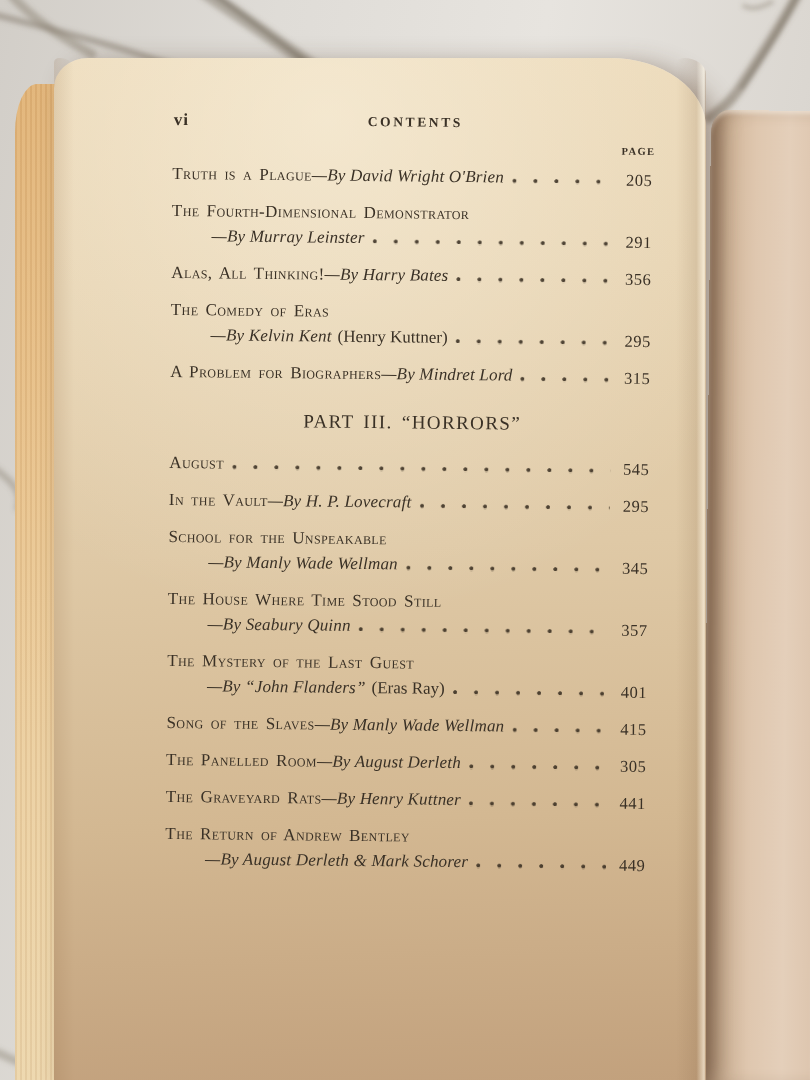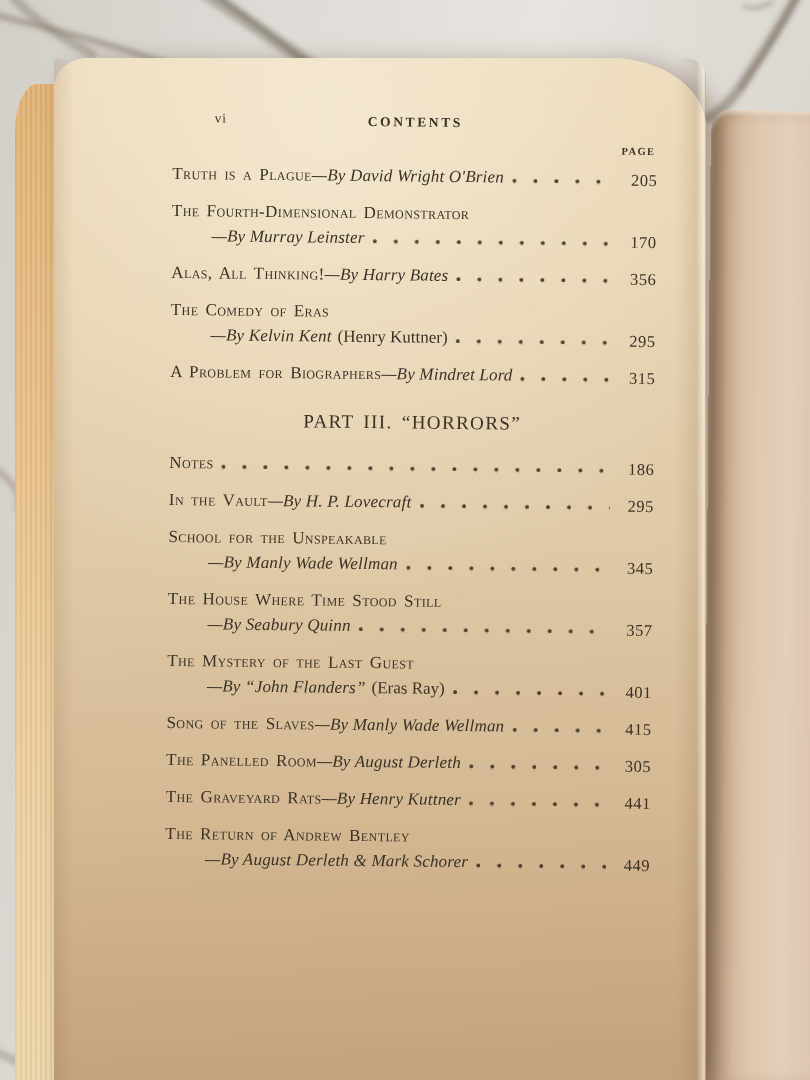--- a/index.html
+++ b/index.html
@@ -46,36 +46,36 @@
   }
   .page::after{ 
     content:"";position:absolute;right:0;top:0;bottom:0;width:30px;border-radius:inherit;
     background:linear-gradient(90deg,rgba(0,0,0,0) 0%,rgba(118,86,56,.15) 68%,rgba(255,248,232,.6) 94%,rgba(134,98,64,.35) 100%);
   }
   .content{
     position:absolute;left:119px;right:48px;top:50px;
     transform:rotate(0.6deg);transform-origin:0 0;
   }
   .header-row{position:relative;height:26px;}
-  .folio{position:absolute;left:1px;top:2px;font-size:13px;font-weight:400;letter-spacing:1px;margin-left:41px;}
+  .folio{position:absolute;left:1px;top:2px;font-size:17px;font-weight:700;letter-spacing:1px;}
   .contents-title{text-align:center;font-size:13.5px;font-weight:600;letter-spacing:2.6px;padding-top:4px;}
   .page-label{text-align:right;font-size:10.5px;font-weight:600;letter-spacing:1.4px;margin:7px 2px 9px 0;}
   .toc{font-size:17px;}
   .tline{display:flex;align-items:baseline;line-height:25px;}
   .indent{padding-left:40px;}
   .title{font-variant:small-caps;letter-spacing:.4px;word-spacing:2.5px;}
   .auth{font-style:italic;letter-spacing:.2px;}
   .auth-roman{margin-left:6px;}
   .leader{
     flex:1 1 auto;min-width:18px;margin:0 8px;align-self:stretch;
     background-image:radial-gradient(circle at 2.2px 2.2px,rgba(52,42,30,.85) 1.6px,rgba(0,0,0,0) 2.3px);
     background-size:21px 5px;background-repeat:repeat-x;
     background-position:left 0 bottom 6px;
   }
-  .pnum{width:36px;text-align:right;font-size:16.5px;position:relative;top:2px;letter-spacing:.5px;}
+  .pnum{width:36px;text-align:center;font-size:16.5px;position:relative;top:2px;letter-spacing:.5px;}
   .entry{margin-bottom:12px;}
   .part-heading{text-align:center;font-size:19px;letter-spacing:1.4px;margin:25px 0 19px;word-spacing:3px;}
 </style>
 </head>
 <body>
 
 <div class="scene">
 
   <svg class="veins" width="810" height="1080" viewBox="0 0 810 1080" aria-hidden="true">
     <defs>
@@ -119,21 +119,21 @@
           </div>
         </div>
 
         <div class="entry">
           <div class="tline">
               <span class="title">The Fourth-Dimensional Demonstrator</span>
             </div>
           <div class="tline indent">
             <span class="auth">—By Murray Leinster</span>
             <span class="leader"></span>
-            <span class="pnum">170</span>
+            <span class="pnum">291</span>
           </div>
         </div>
 
         <div class="entry">
           <div class="tline">
             <span class="title">Alas, All Thinking!</span>
               <span class="auth">—By Harry Bates</span>
             <span class="leader"></span>
             <span class="pnum">356</span>
           </div>
@@ -157,23 +157,23 @@
               <span class="auth">—By Mindret Lord</span>
             <span class="leader"></span>
             <span class="pnum">315</span>
           </div>
         </div>
 
         <div class="part-heading">PART III. “HORRORS”</div>
 
         <div class="entry">
           <div class="tline">
-            <span class="title">Notes</span>
-            <span class="leader"></span>
-            <span class="pnum">186</span>
+            <span class="title">August</span>
+            <span class="leader"></span>
+            <span class="pnum">545</span>
           </div>
         </div>
 
         <div class="entry">
           <div class="tline">
             <span class="title">In the Vault</span>
               <span class="auth">—By H. P. Lovecraft</span>
             <span class="leader"></span>
             <span class="pnum">295</span>
           </div>

